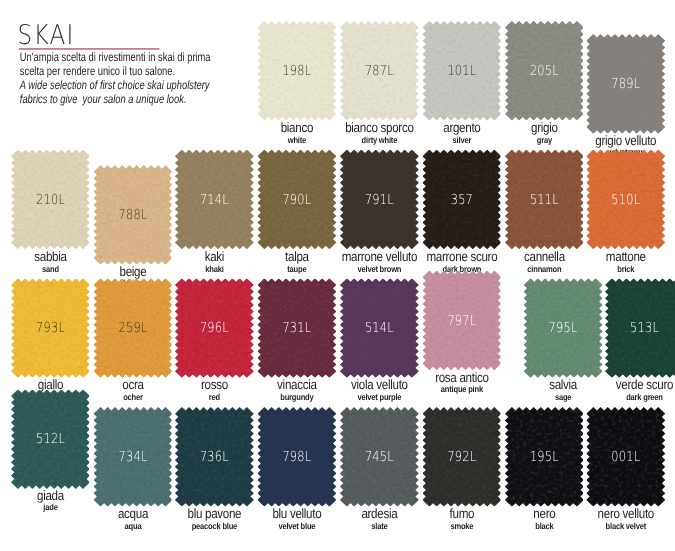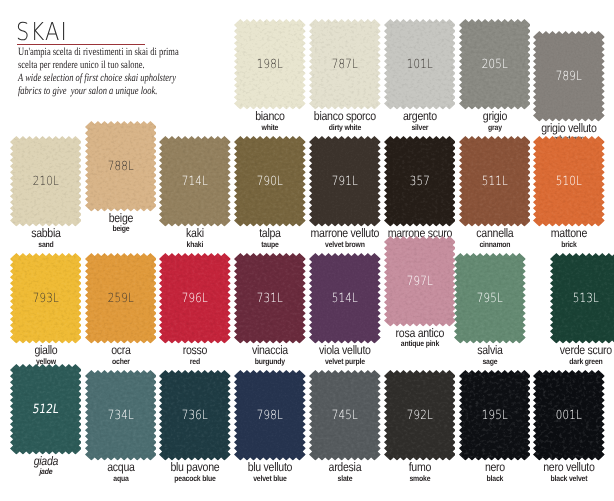--- a/index.html
+++ b/index.html
@@ -9,21 +9,21 @@
        -webkit-font-smoothing:antialiased;text-rendering:geometricPrecision;}
   #page{position:relative;width:614px;height:501px;background:#fff;}
 
   
   #header{position:absolute;left:17px;top:0px;width:260px;}
   .title{position:absolute;left:-1.2px;top:22.7px;font-size:24.6px;line-height:17.6px;
          letter-spacing:1.3px;color:#2d2d2d;font-weight:200;
          font-family:"DejaVu Sans",sans-serif;
          transform:scaleX(0.855);transform-origin:left top;}
   .rule{position:absolute;left:0;top:43.8px;width:128px;height:1.4px;}
-  .desc{position:absolute;left:0.5px;top:46px;font-family:Liberation Serif, serif;}
+  .desc{position:absolute;left:0.5px;top:46px;}
   .desc div{font-size:11px;line-height:13px;color:#231f20;white-space:pre;
             transform:scaleX(0.772);transform-origin:left center;}
   .desc .en{font-style:italic;}
 
   
   .swatch{position:absolute;}
   .sw-img{position:absolute;left:0;top:0;}
   .sw-code{position:absolute;left:0;width:100%;text-align:center;
            font-family:"DejaVu Sans",sans-serif;font-weight:200;
            font-size:12.6px;line-height:12.6px;letter-spacing:0.25px;
@@ -195,21 +195,21 @@
           <g clip-path="url(#cg6)">
             <rect x="0" y="0" width="71.8" height="90.5" fill="#ddd3b5"></rect>
             <rect x="0" y="0" width="71.8" height="90.5" filter="url(#tg6)" opacity="0.16"></rect>
             <rect x="0" y="0" width="71.8" height="90.5" filter="url(#ug6)" opacity="0.16"></rect>
           </g>
         </svg>
         <div class="sw-code" style="top: 38.65px; color: rgb(58, 54, 50);">210L</div>
         <div class="sw-it" style="top: 90.7px;">sabbia</div>
         <div class="sw-en" style="top: 104.4px;">sand</div>
       </div>
-      <div class="swatch" style="left: 84.5px; top: 121px; width: 71.8px; height: 90.5px;">
+      <div class="swatch" style="left: 84.5px; top: 150px; width: 71.8px; height: 90.5px;">
         <svg class="sw-img" width="71.8" height="90.5" viewBox="0 0 71.8 90.5">
           <defs>
             <filter id="tg7" x="0" y="0" width="100%" height="100%" color-interpolation-filters="sRGB">
               <feTurbulence type="fractalNoise" baseFrequency="0.33 0.40" numOctaves="2" seed="49" result="n"></feTurbulence>
               <feColorMatrix in="n" type="matrix" values="0 0 0 0 0  0 0 0 0 0  0 0 0 0 0  1 0 0 0 -0.5"></feColorMatrix>
             </filter>
             <filter id="ug7" x="0" y="0" width="100%" height="100%" color-interpolation-filters="sRGB">
               <feTurbulence type="fractalNoise" baseFrequency="0.33 0.40" numOctaves="2" seed="49" result="n"></feTurbulence>
               <feColorMatrix in="n" type="matrix" values="0 0 0 0 1  0 0 0 0 1  0 0 0 0 1  -1 0 0 0 0.5"></feColorMatrix>
             </filter>
@@ -495,21 +495,21 @@
           <g clip-path="url(#cg18)">
             <rect x="0" y="0" width="71.8" height="90.5" fill="#59375a"></rect>
             <rect x="0" y="0" width="71.8" height="90.5" filter="url(#tg18)" opacity="0.09"></rect>
             <rect x="0" y="0" width="71.8" height="90.5" filter="url(#ug18)" opacity="0.09"></rect>
           </g>
         </svg>
         <div class="sw-code" style="top: 38.65px; color: rgb(255, 255, 255);">514L</div>
         <div class="sw-it" style="top: 90.7px;">viola velluto</div>
         <div class="sw-en" style="top: 104.4px;">velvet purple</div>
       </div>
-      <div class="swatch" style="left: 383.7px; top: 236px; width: 71.8px; height: 90.5px;">
+      <div class="swatch" style="left: 383.7px; top: 246px; width: 71.8px; height: 90.5px;">
         <svg class="sw-img" width="71.8" height="90.5" viewBox="0 0 71.8 90.5">
           <defs>
             <filter id="tg19" x="0" y="0" width="100%" height="100%" color-interpolation-filters="sRGB">
               <feTurbulence type="fractalNoise" baseFrequency="0.33 0.40" numOctaves="2" seed="133" result="n"></feTurbulence>
               <feColorMatrix in="n" type="matrix" values="0 0 0 0 0  0 0 0 0 0  0 0 0 0 0  1 0 0 0 -0.5"></feColorMatrix>
             </filter>
             <filter id="ug19" x="0" y="0" width="100%" height="100%" color-interpolation-filters="sRGB">
               <feTurbulence type="fractalNoise" baseFrequency="0.33 0.40" numOctaves="2" seed="133" result="n"></feTurbulence>
               <feColorMatrix in="n" type="matrix" values="0 0 0 0 1  0 0 0 0 1  0 0 0 0 1  -1 0 0 0 0.5"></feColorMatrix>
             </filter>
@@ -520,21 +520,21 @@
           <g clip-path="url(#cg19)">
             <rect x="0" y="0" width="71.8" height="90.5" fill="#c68e9e"></rect>
             <rect x="0" y="0" width="71.8" height="90.5" filter="url(#tg19)" opacity="0.16"></rect>
             <rect x="0" y="0" width="71.8" height="90.5" filter="url(#ug19)" opacity="0.16"></rect>
           </g>
         </svg>
         <div class="sw-code" style="top: 38.65px; color: rgb(255, 255, 255);">797L</div>
         <div class="sw-it" style="top: 90.7px;">rosa antico</div>
         <div class="sw-en" style="top: 104.4px;">antique pink</div>
       </div>
-      <div class="swatch" style="left: 454px; top: 253.2px; width: 71.8px; height: 90.5px;">
+      <div class="swatch" style="left: 476px; top: 253.2px; width: 71.8px; height: 90.5px;">
         <svg class="sw-img" width="71.8" height="90.5" viewBox="0 0 71.8 90.5">
           <defs>
             <filter id="tg20" x="0" y="0" width="100%" height="100%" color-interpolation-filters="sRGB">
               <feTurbulence type="fractalNoise" baseFrequency="0.33 0.40" numOctaves="2" seed="140" result="n"></feTurbulence>
               <feColorMatrix in="n" type="matrix" values="0 0 0 0 0  0 0 0 0 0  0 0 0 0 0  1 0 0 0 -0.5"></feColorMatrix>
             </filter>
             <filter id="ug20" x="0" y="0" width="100%" height="100%" color-interpolation-filters="sRGB">
               <feTurbulence type="fractalNoise" baseFrequency="0.33 0.40" numOctaves="2" seed="140" result="n"></feTurbulence>
               <feColorMatrix in="n" type="matrix" values="0 0 0 0 1  0 0 0 0 1  0 0 0 0 1  -1 0 0 0 0.5"></feColorMatrix>
             </filter>
@@ -570,21 +570,21 @@
           <g clip-path="url(#cg21)">
             <rect x="0" y="0" width="71.8" height="90.5" fill="#1a4235"></rect>
             <rect x="0" y="0" width="71.8" height="90.5" filter="url(#tg21)" opacity="0.16"></rect>
             <rect x="0" y="0" width="71.8" height="90.5" filter="url(#ug21)" opacity="0.16"></rect>
           </g>
         </svg>
         <div class="sw-code" style="top: 38.65px; color: rgb(255, 255, 255);">513L</div>
         <div class="sw-it" style="top: 90.7px;">verde scuro</div>
         <div class="sw-en" style="top: 104.4px;">dark green</div>
       </div>
-      <div class="swatch" style="left: 9.7px; top: 364px; width: 71.8px; height: 90.5px; font-style: italic;">
+      <div class="swatch" style="left: 9.7px; top: 354px; width: 71.8px; height: 90.5px;">
         <svg class="sw-img" width="71.8" height="90.5" viewBox="0 0 71.8 90.5">
           <defs>
             <filter id="tg22" x="0" y="0" width="100%" height="100%" color-interpolation-filters="sRGB">
               <feTurbulence type="fractalNoise" baseFrequency="0.33 0.40" numOctaves="2" seed="154" result="n"></feTurbulence>
               <feColorMatrix in="n" type="matrix" values="0 0 0 0 0  0 0 0 0 0  0 0 0 0 0  1 0 0 0 -0.5"></feColorMatrix>
             </filter>
             <filter id="ug22" x="0" y="0" width="100%" height="100%" color-interpolation-filters="sRGB">
               <feTurbulence type="fractalNoise" baseFrequency="0.33 0.40" numOctaves="2" seed="154" result="n"></feTurbulence>
               <feColorMatrix in="n" type="matrix" values="0 0 0 0 1  0 0 0 0 1  0 0 0 0 1  -1 0 0 0 0.5"></feColorMatrix>
             </filter>

